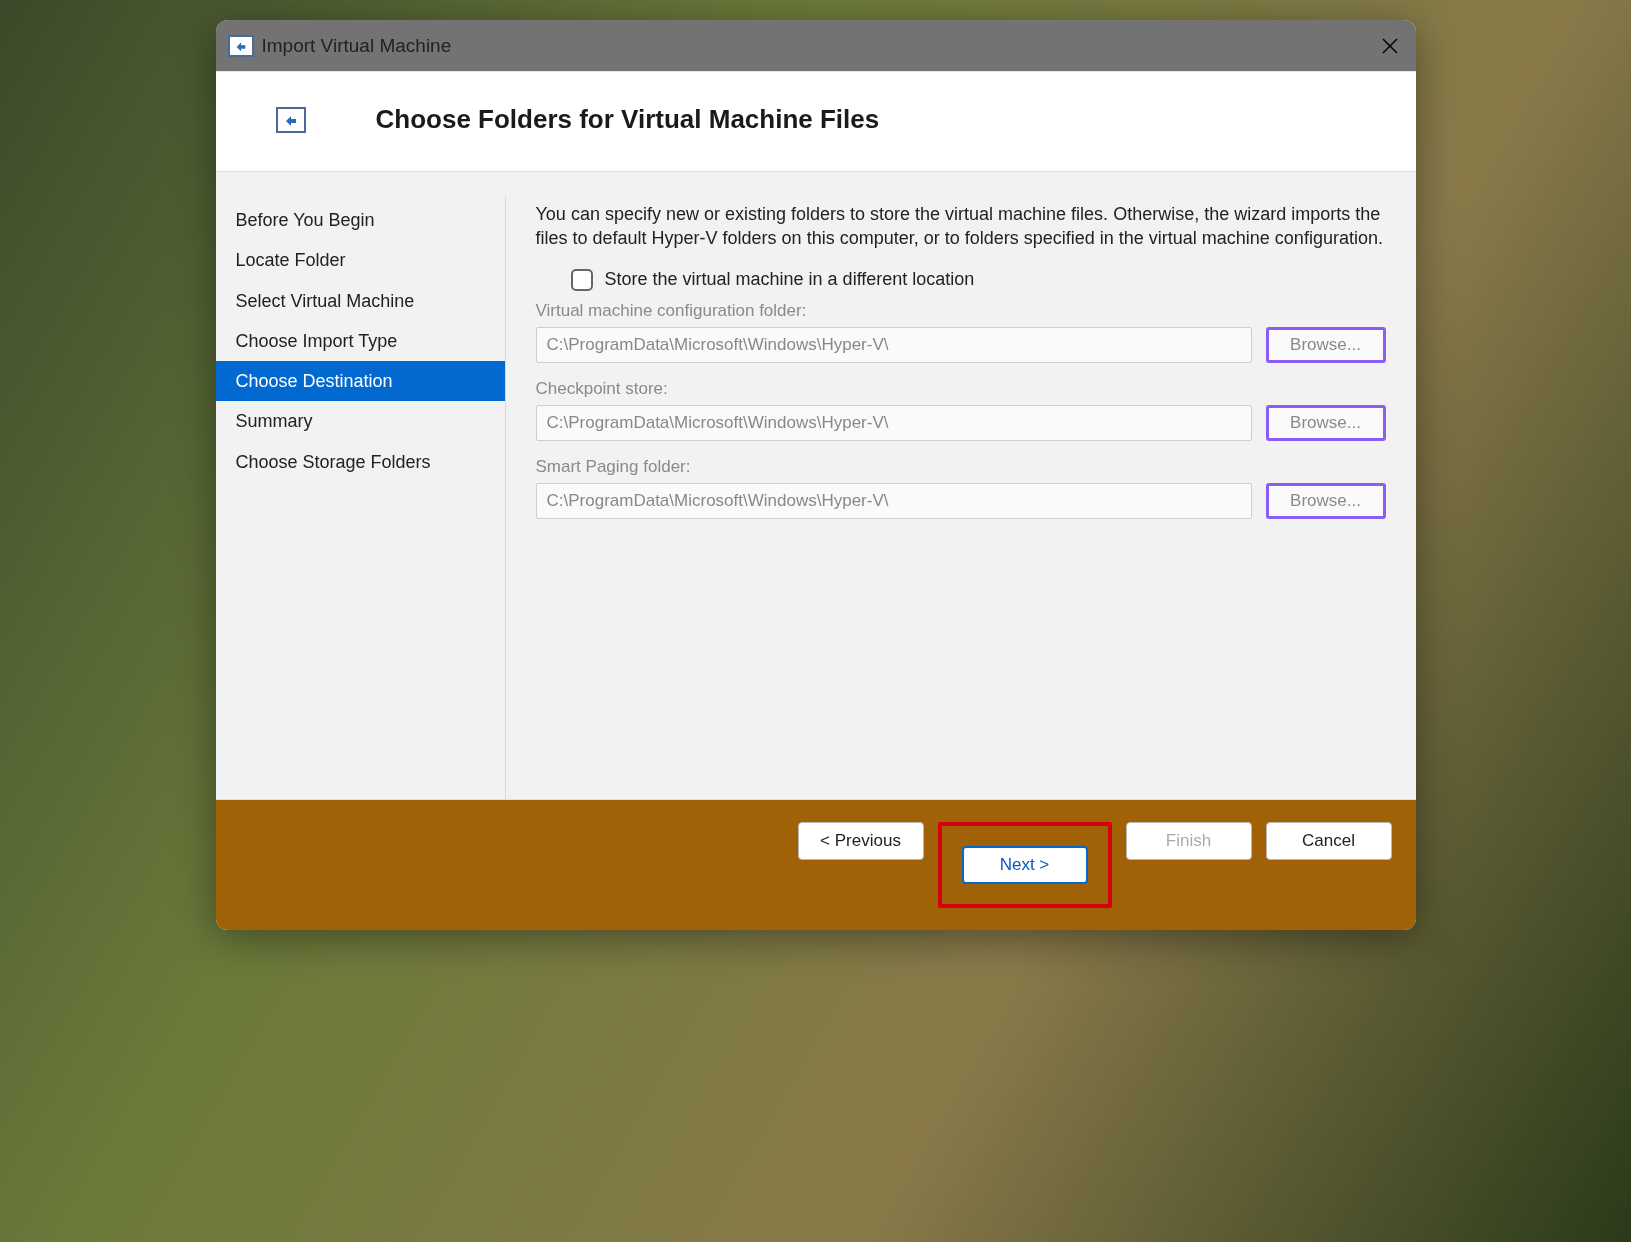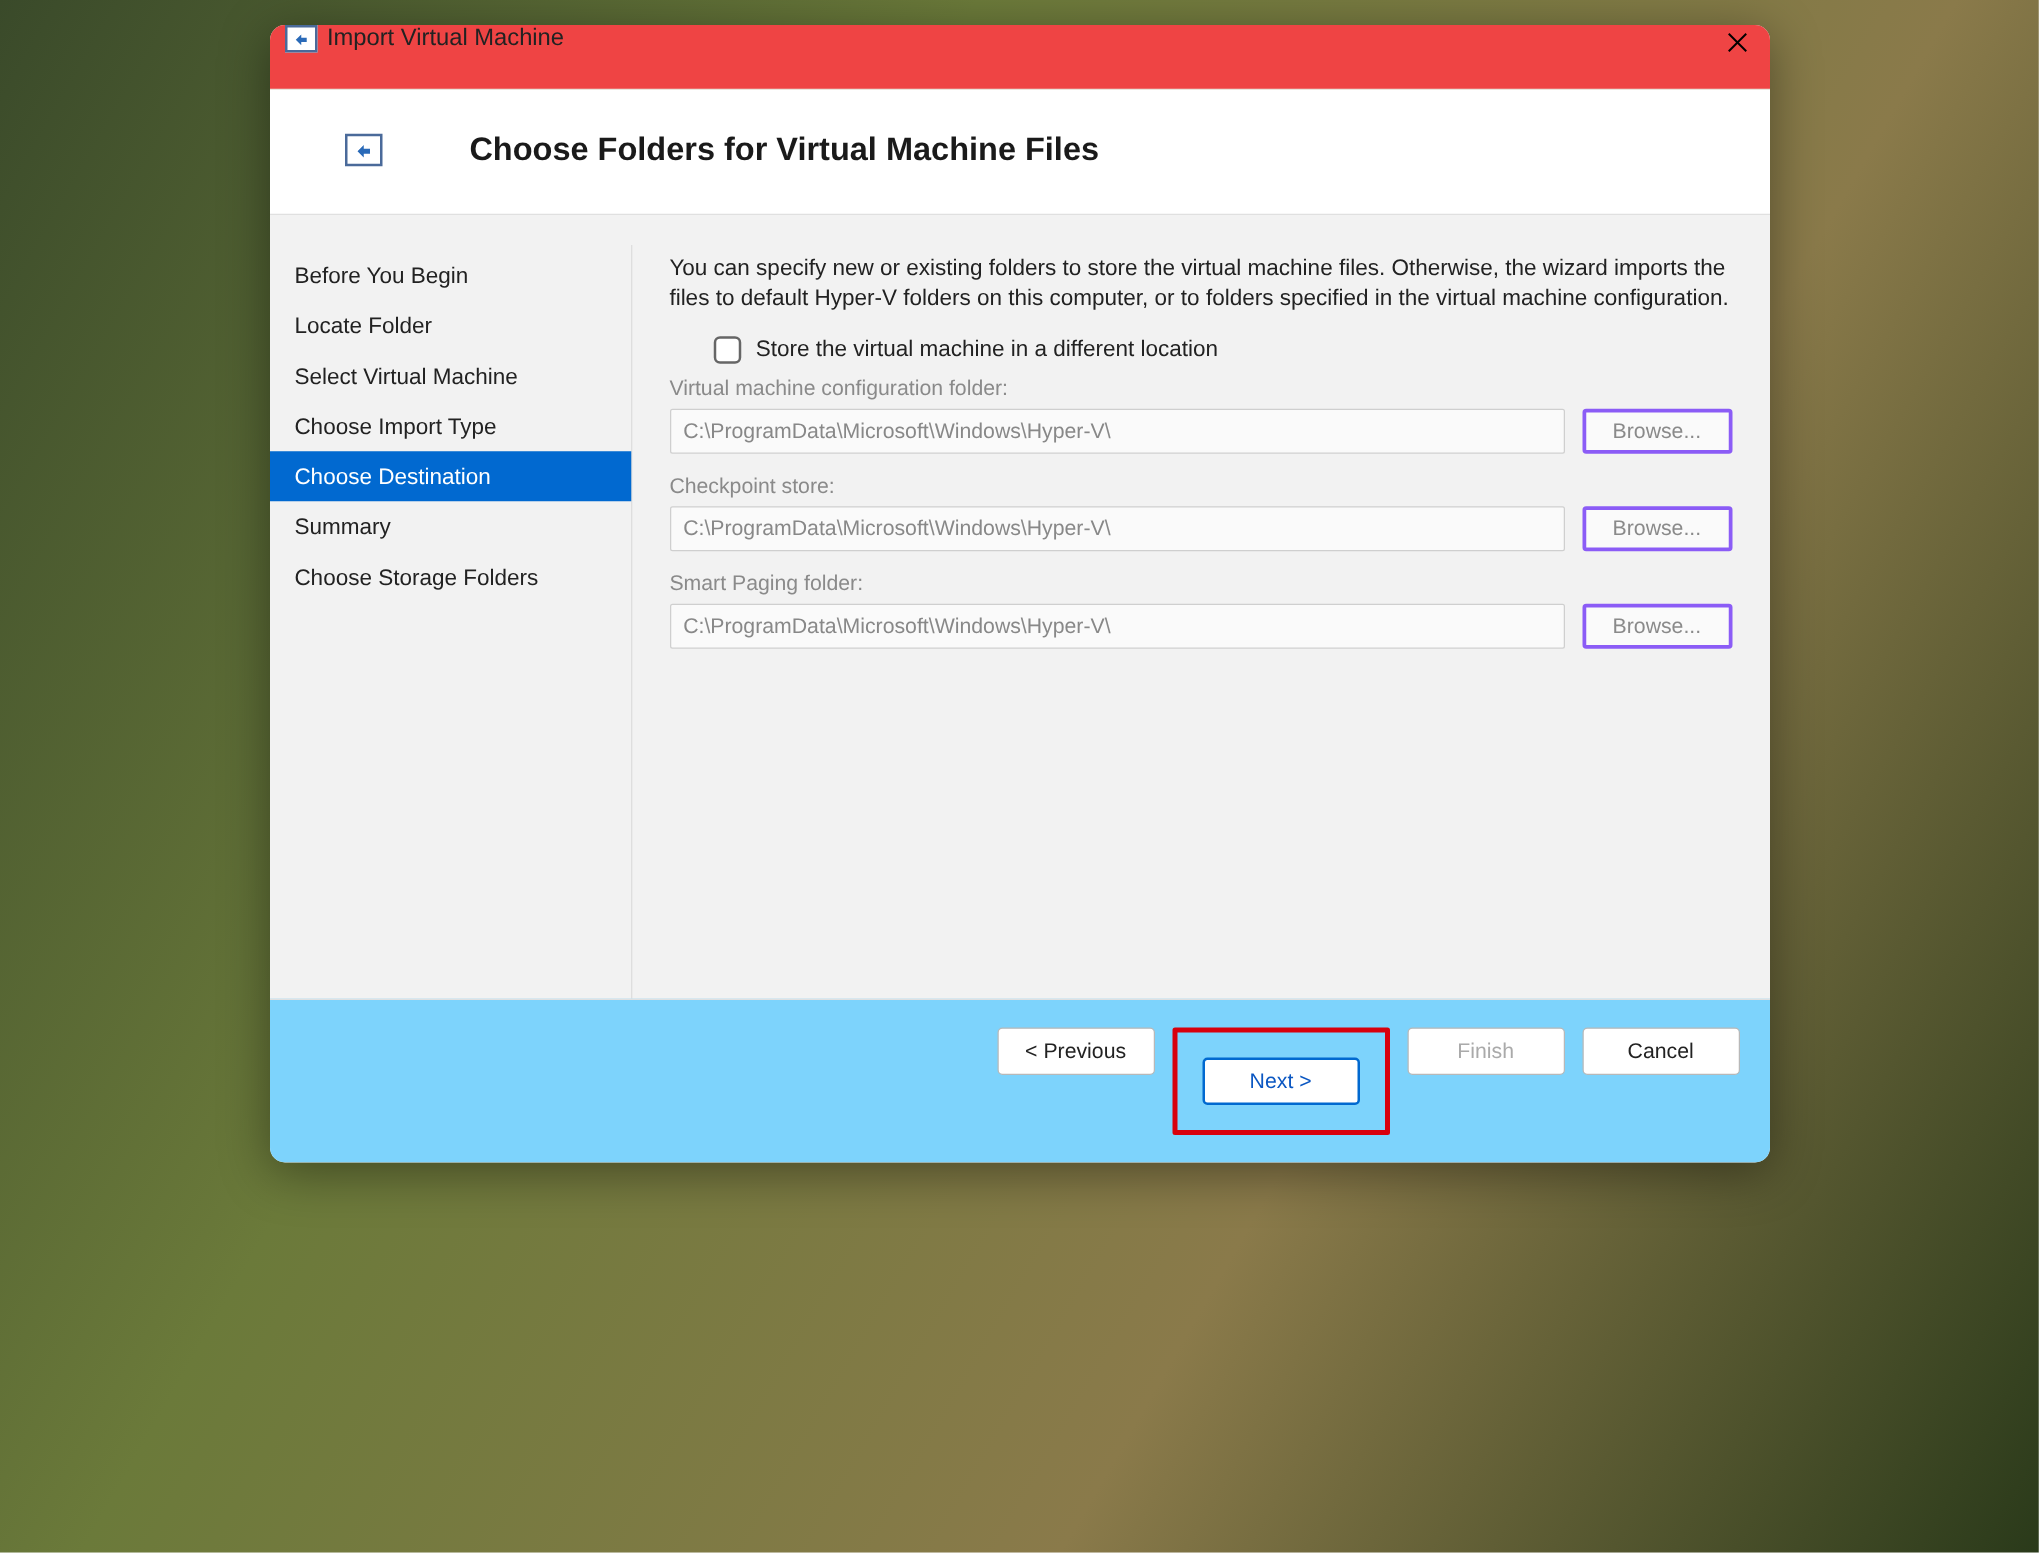--- a/index.html
+++ b/index.html
@@ -19,22 +19,23 @@
     height: 910px;
     background: #f2f2f2;
     border-radius: 12px;
     box-shadow: 0 8px 40px rgba(0,0,0,0.4);
     display: flex;
     flex-direction: column;
     overflow: hidden;
   }
   .titlebar {
     height: 52px;
-    background: #ef4444;
-    display: flex;
+    background: #737373;
+    display: flex;
+    align-items: center;
     padding: 0 12px;
     border-bottom: 1px solid #e8e5dd;
   }
   .titlebar-icon {
     width: 26px; height: 22px;
     border: 2px solid #4a6a9a;
     background: #fff;
     display: flex; align-items: center; justify-content: center;
     margin-right: 8px;
   }
@@ -150,21 +151,21 @@
     color: #8a8a8a;
     border-radius: 3px;
     cursor: default;
   }
   .footer {
     border-top: 1px solid #e0e0e0;
     padding: 22px 24px;
     display: flex;
     justify-content: flex-end;
     gap: 14px;
-    background: #7dd3fc;
+    background: #a16207;
   }
   .btn {
     min-width: 126px;
     height: 38px;
     border: 1px solid #b8b8b8;
     background: #fff;
     font-size: 17px;
     color: #222;
     border-radius: 4px;
     cursor: pointer;

